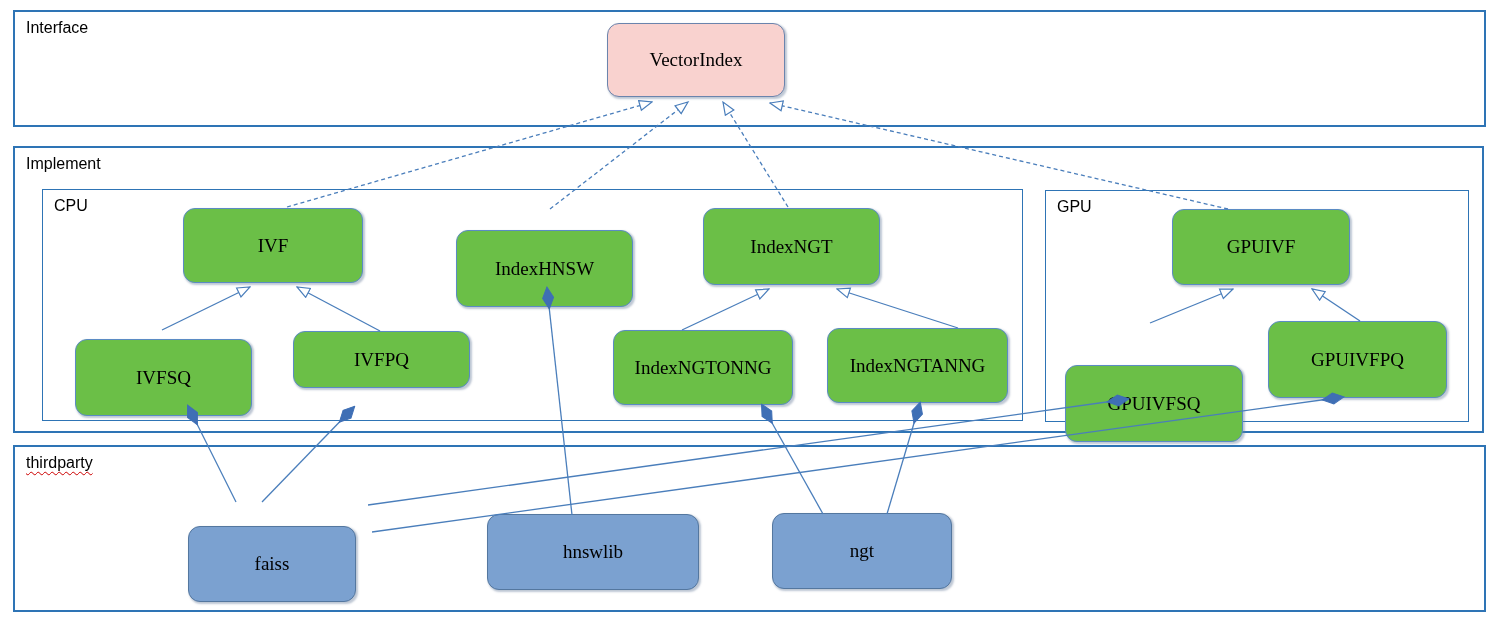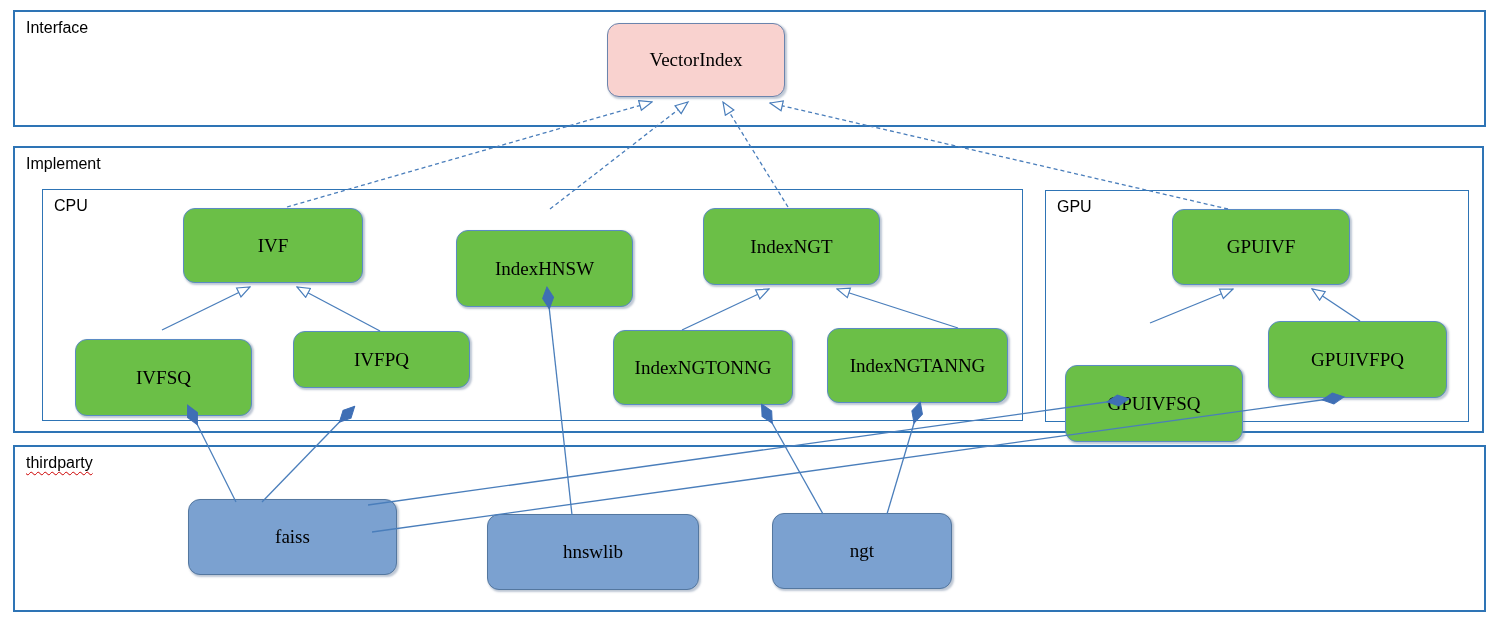--- a/index.html
+++ b/index.html
@@ -113,21 +113,21 @@
   </div>
 
   <div class="node node-green" style="left:1065px;top:323px;width:178px;height:77px;margin-top:42px;">
     <span>GPUIVFSQ</span>
   </div>
 
   <div class="node node-green" style="left:1268px;top:321px;width:179px;height:77px;">
     <span>GPUIVFPQ</span>
   </div>
 
-  <div class="node node-blue" style="left:188px;top:499px;width:209px;height:76px;">
+  <div class="node node-blue" style="left:188px;top:526px;width:168px;height:76px;">
     <span>faiss</span>
   </div>
 
   <div class="node node-blue" style="left:487px;top:514px;width:212px;height:76px;">
     <span>hnswlib</span>
   </div>
 
   <div class="node node-blue" style="left:772px;top:513px;width:180px;height:76px;">
     <span>ngt</span>
   </div>

